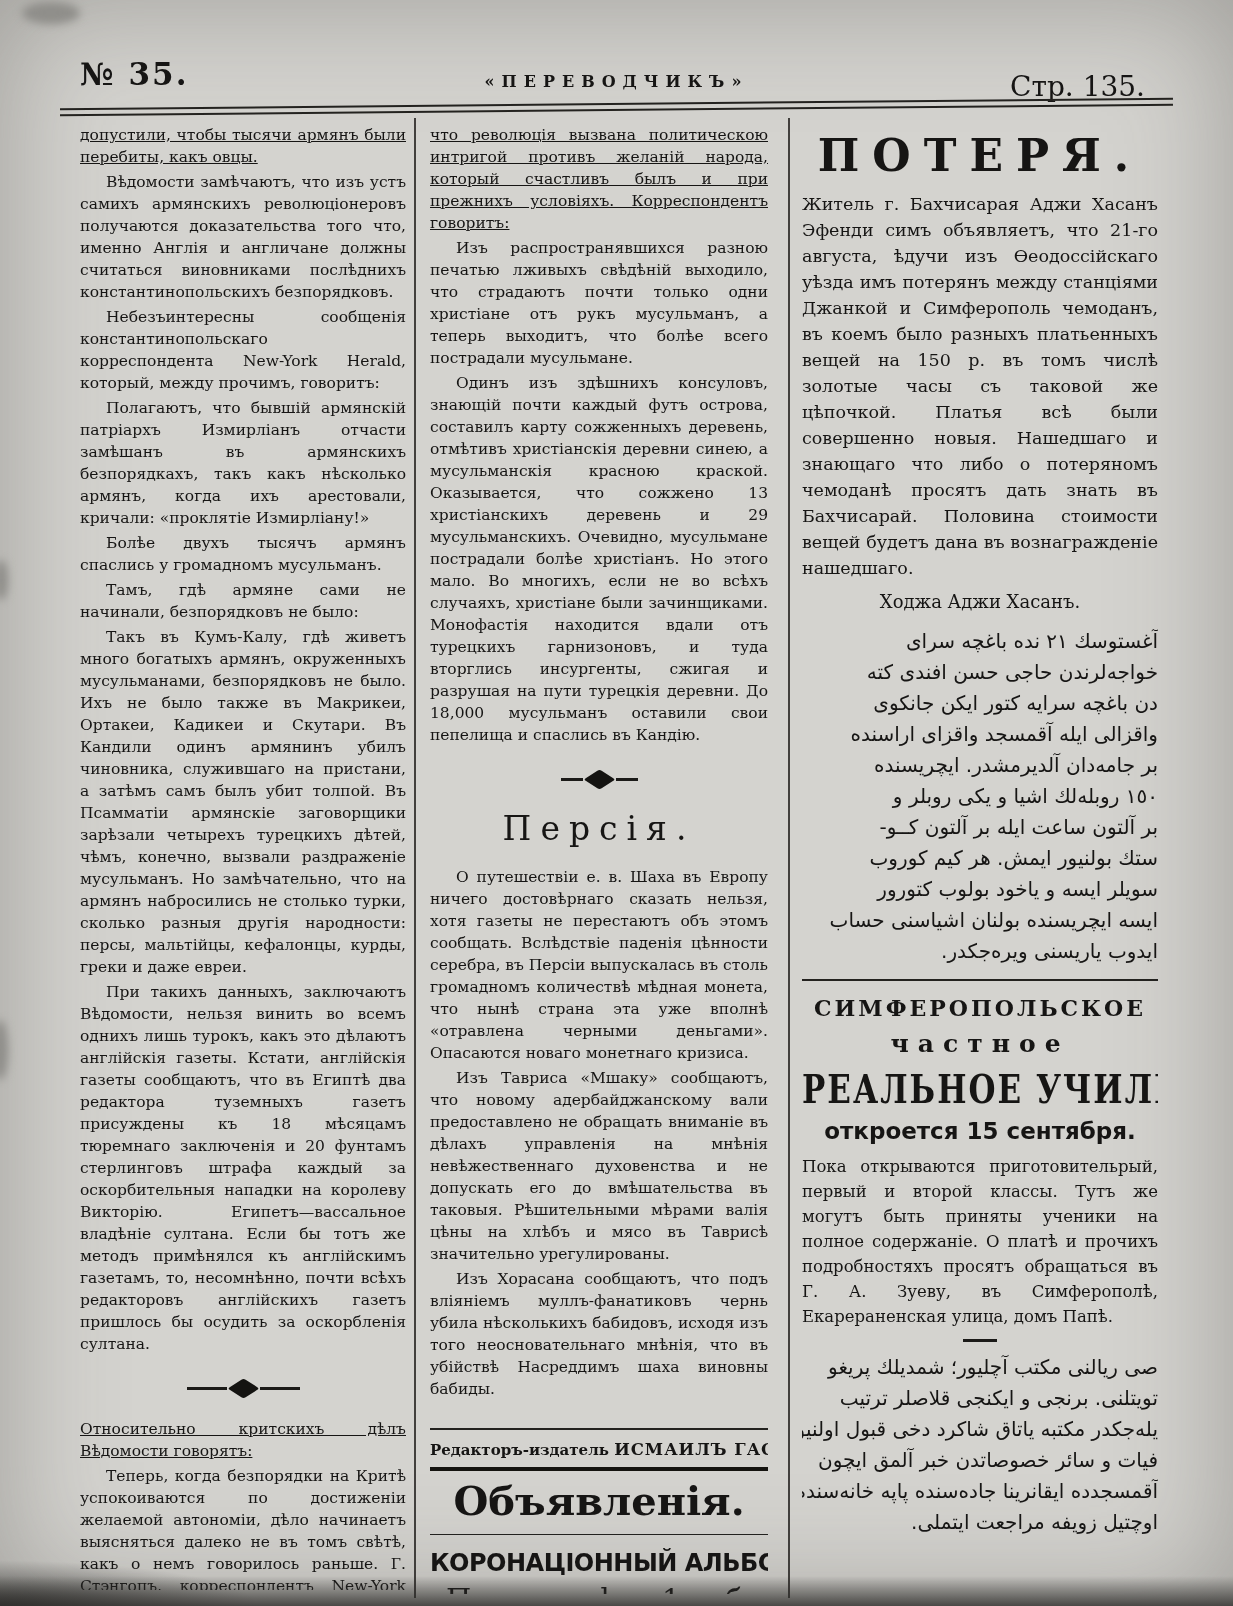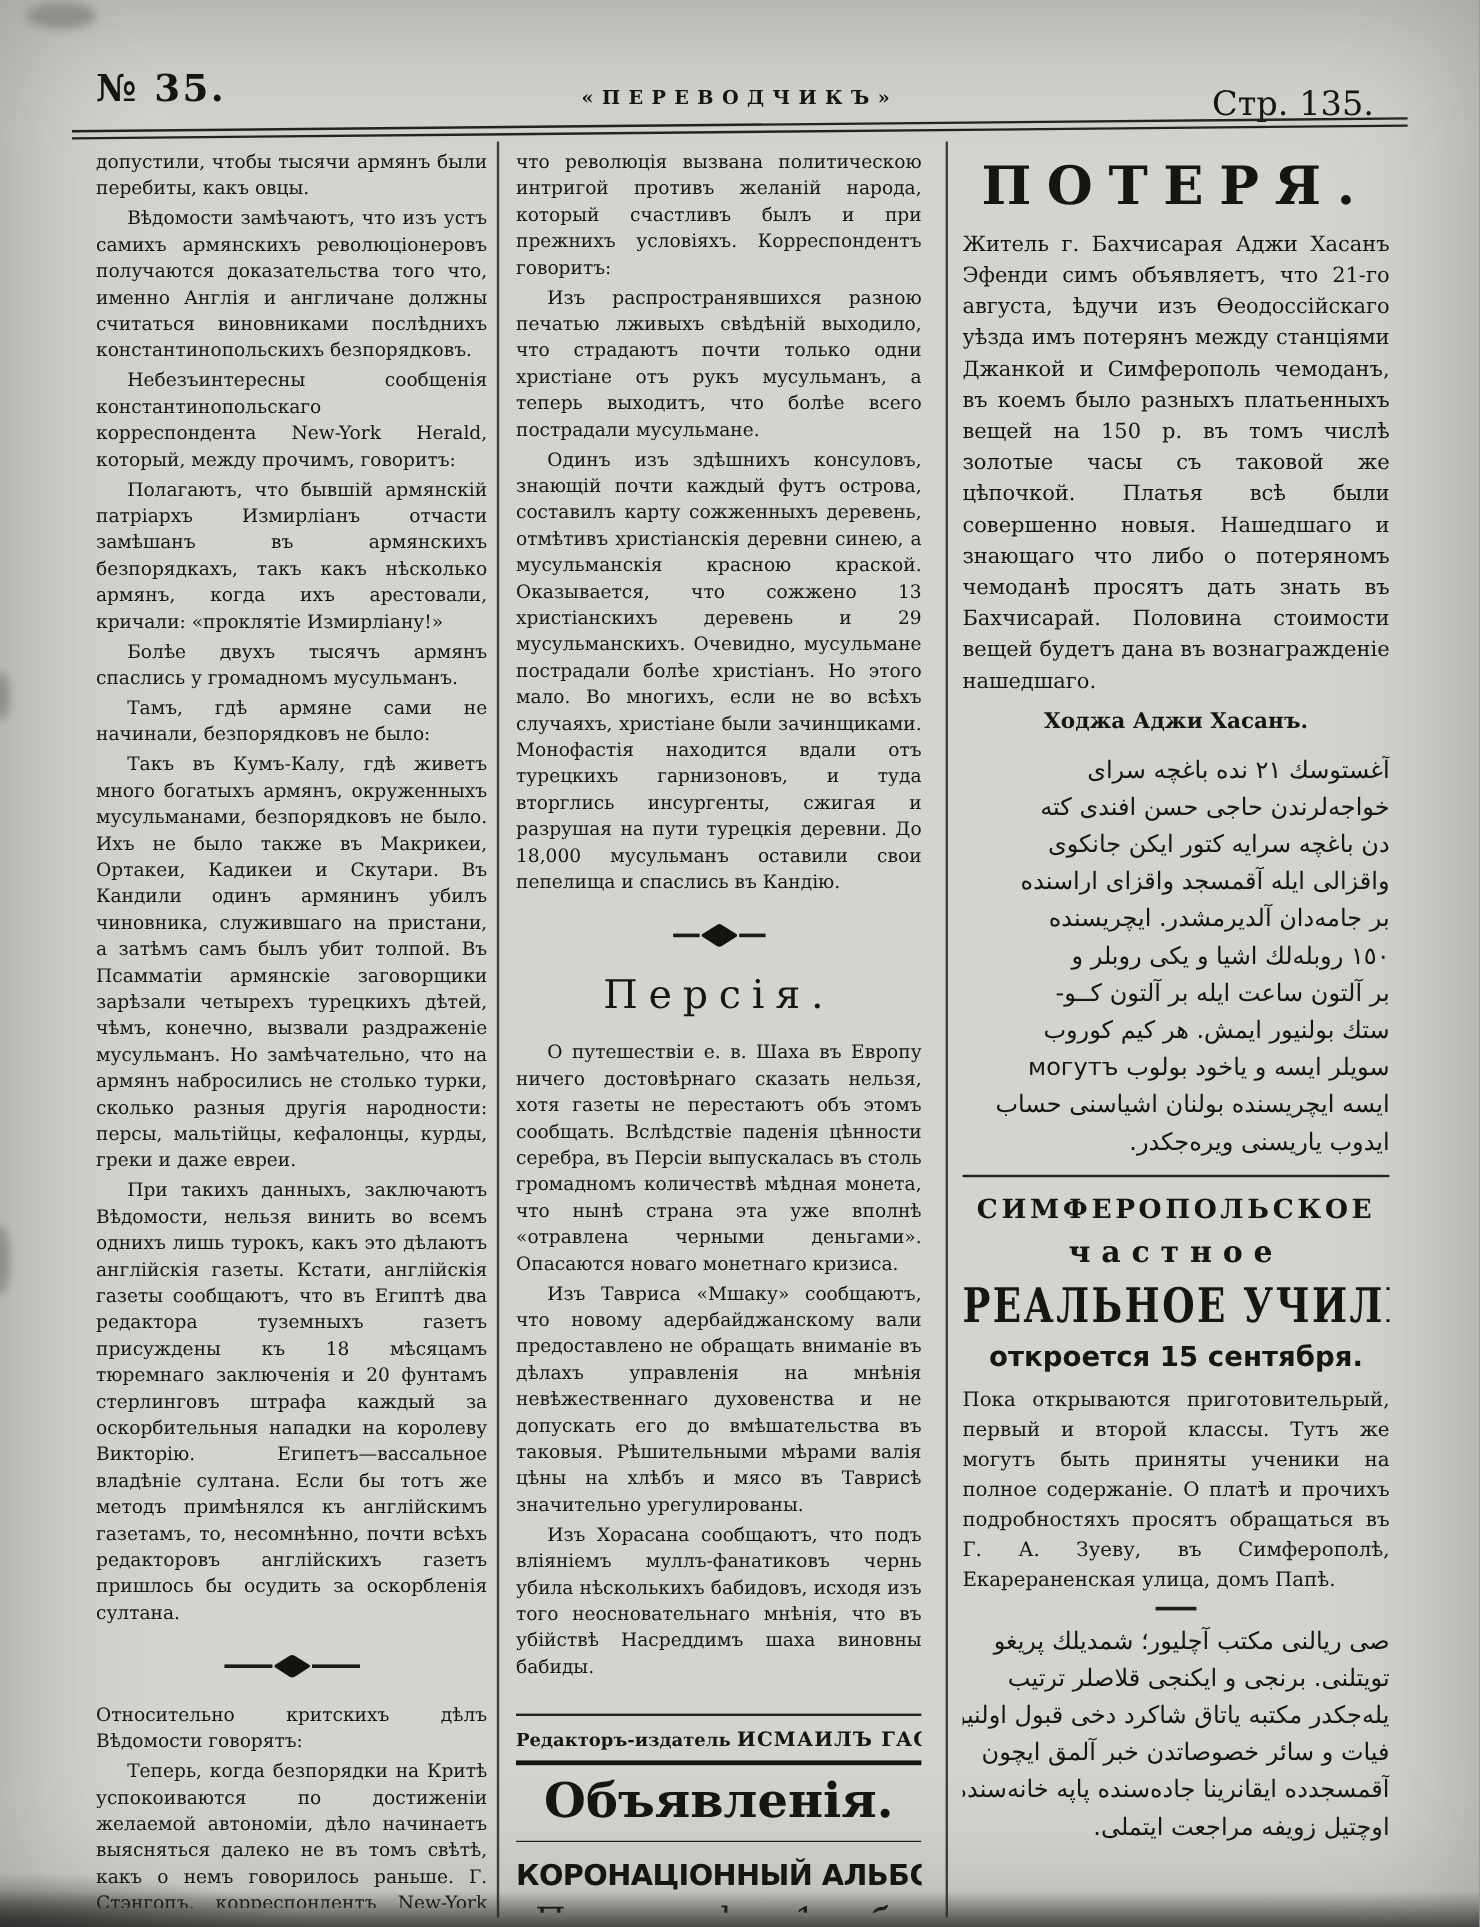--- a/index.html
+++ b/index.html
@@ -34,42 +34,42 @@
   
   .vrule{position:absolute;top:118px;width:2px;height:1480px;background:rgba(40,38,35,.85);}
   #vrule-1{left:414px;}
   #vrule-2{left:788px;}
   .col{position:absolute;top:124px;overflow:hidden;}
   #col-left{left:80px;width:326px;height:1466px;}
   #col-mid{left:430px;width:338px;height:1470px;}
   #col-right{left:802px;width:356px;height:1470px;}
 
   .para{margin:0 0 3px 0;font-size:15.5px;line-height:22px;text-align:justify;text-indent:26px;}
-  .para.noindent{text-indent:0;}
+  .para.noindent{text-indent:0;text-decoration:underline;}
 
   
   .ornament{display:flex;align-items:center;justify-content:center;margin:26px 0 22px 0;}
   .orn-line{width:40px;height:3px;background:#1b1a18;margin:0 9px;}
   .orn-line.short{width:22px;}
   .orn-diamond{width:15px;height:15px;background:#141311;transform:scale(1.5,.95) rotate(45deg);border-radius:2px;}
 
   
   .thin-rule{height:1.5px;background:#23221f;margin:10px 0;}
   .thick-rule{height:4px;background:#14130f;margin:8px 0 6px 0;}
   #editor-line{text-align:center;font-weight:bold;font-size:15px;margin:6px 0 2px 0;white-space:nowrap;}
   #editor-line .ed-name{font-size:16.5px;letter-spacing:1px;}
   #ads-header{text-align:center;font-size:40px;font-weight:bold;margin:6px 0 4px 0;}
   #album-title{text-align:center;font-family:"DejaVu Sans",sans-serif;font-weight:bold;
     font-size:24px;letter-spacing:-.5px;margin:14px 0 6px 0;white-space:nowrap;}
   #album-price{text-align:center;font-size:29px;margin:6px 0 12px 0;}
 
   
   #loss-title{text-align:center;font-size:44px;font-weight:bold;letter-spacing:13px;margin:6px 0 10px 0;white-space:nowrap;}
   .para-big{margin:0 0 4px 0;font-size:17.5px;line-height:26px;text-align:justify;}
-  #loss-signature{text-align:center;font-size:18px;font-weight:bold;margin:10px 0 14px 0;}
+  #loss-signature{text-align:center;font-size:18px;font-weight:normal;margin:10px 0 14px 0;}
   .arabic{direction:rtl;font-family:"DejaVu Sans",sans-serif;font-size:20px;line-height:31px;
     text-align:right;margin:4px 0 8px 0;}
   .ar-line{white-space:nowrap;overflow:hidden;}
   #school-rule{height:2px;background:#23221f;margin:12px 0 14px 0;}
   #school-orn-title{display:flex;align-items:center;justify-content:center;font-size:22px;
     font-weight:bold;letter-spacing:3px;margin:4px 0 8px 0;}
   .mini-diamond{width:11px;height:11px;background:#141311;transform:scale(1.9,.9) rotate(45deg);margin:0 14px;border-radius:1px;}
   #school-subtitle{text-align:center;font-size:25px;font-weight:bold;letter-spacing:9px;margin:2px 0 8px 0;}
   #school-title{text-align:center;font-size:31px;font-weight:bold;letter-spacing:2px;
     transform:scaleY(1.28);transform-origin:center;line-height:46px;margin:2px 0 6px 0;white-space:nowrap;}
@@ -152,21 +152,21 @@
 
     <div class="arabic" dir="rtl">
       <div class="ar-line">آغستوسك ٢١ نده باغچه سراى</div>
       <div class="ar-line">خواجه‌لرندن حاجى حسن افندى كته</div>
       <div class="ar-line">دن باغچه سرايه كتور ايكن جانكوى</div>
       <div class="ar-line">واقزالى ايله آقمسجد واقزاى اراسنده</div>
       <div class="ar-line">بر جامه‌دان آلديرمشدر. ايچريسنده</div>
       <div class="ar-line">١٥٠ روبله‌لك اشيا و يكى روبلر و</div>
       <div class="ar-line">بر آلتون ساعت ايله بر آلتون كــو-</div>
       <div class="ar-line">ستك بولنيور ايمش. هر كيم كوروب</div>
-      <div class="ar-line">سويلر ايسه و ياخود بولوب могутъ</div>
+      <div class="ar-line">سويلر ايسه و ياخود بولوب كتورور</div>
       <div class="ar-line">ايسه ايچريسنده بولنان اشياسنى حساب</div>
       <div class="ar-line">ايدوب ياريسنى ويره‌جكدر.</div>
     </div>
 
     <div id="school-rule"></div>
 
     <div id="school-orn-title">
       <span class="mini-diamond"></span>
       <span>СИМФЕРОПОЛЬСКОЕ</span>
       <span class="mini-diamond"></span>

